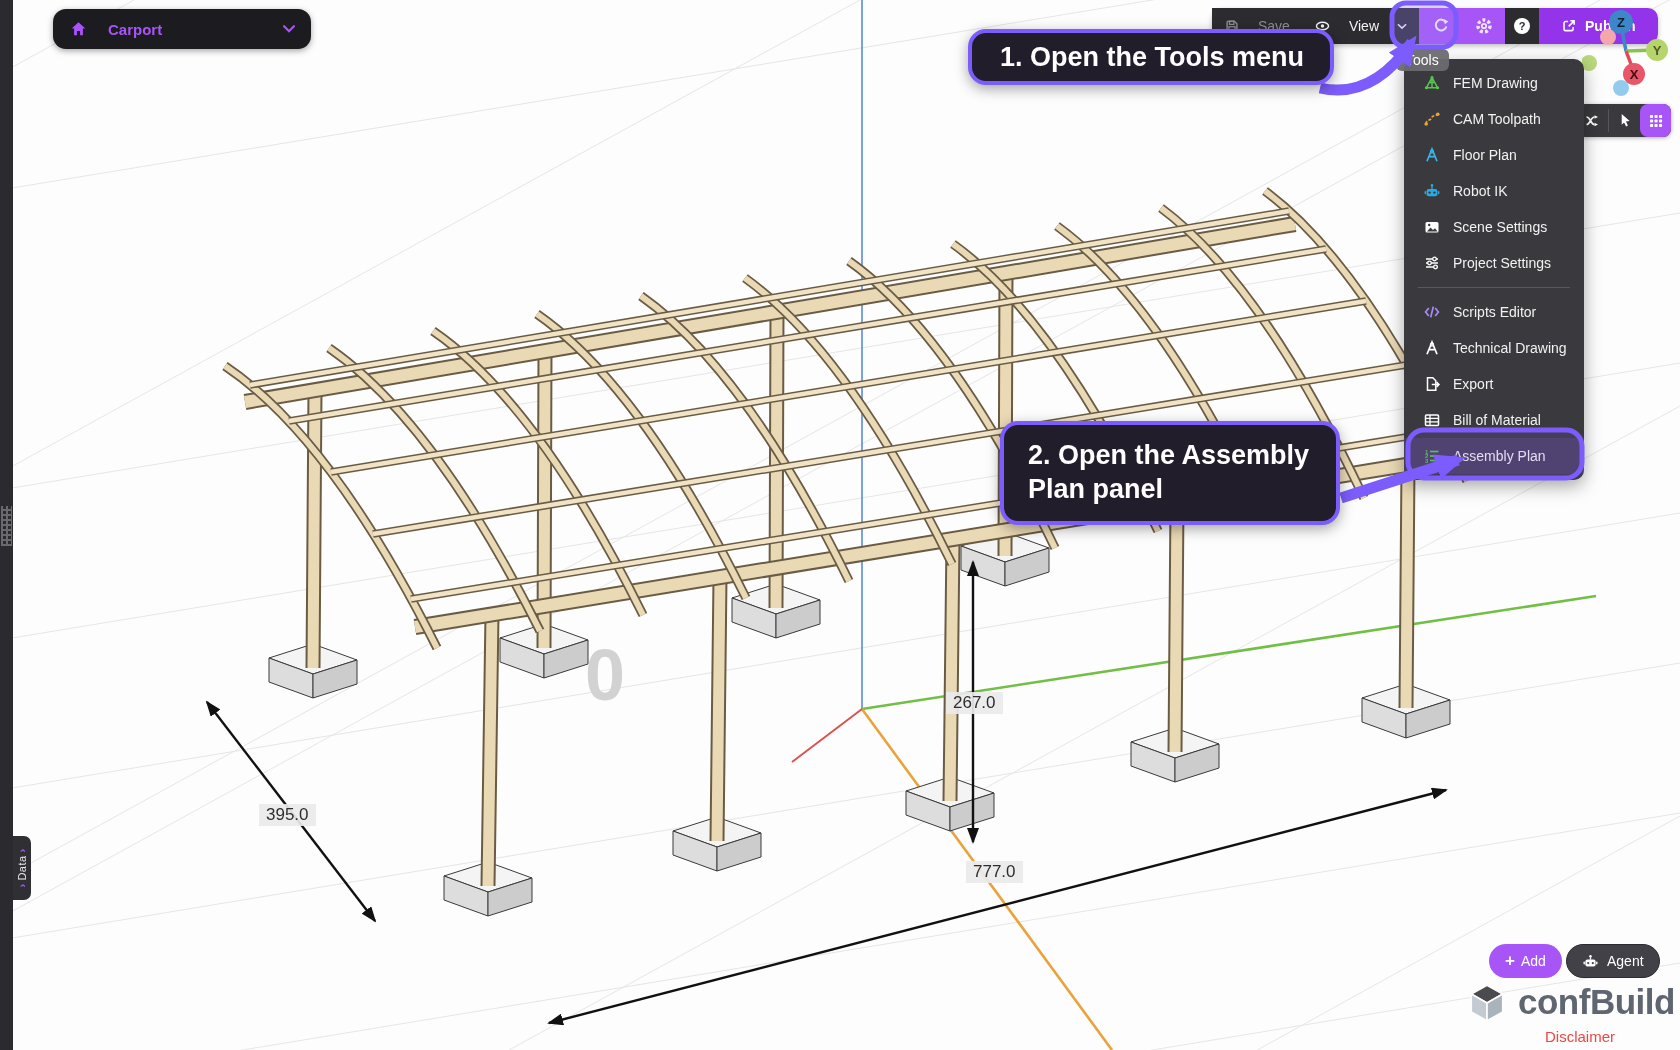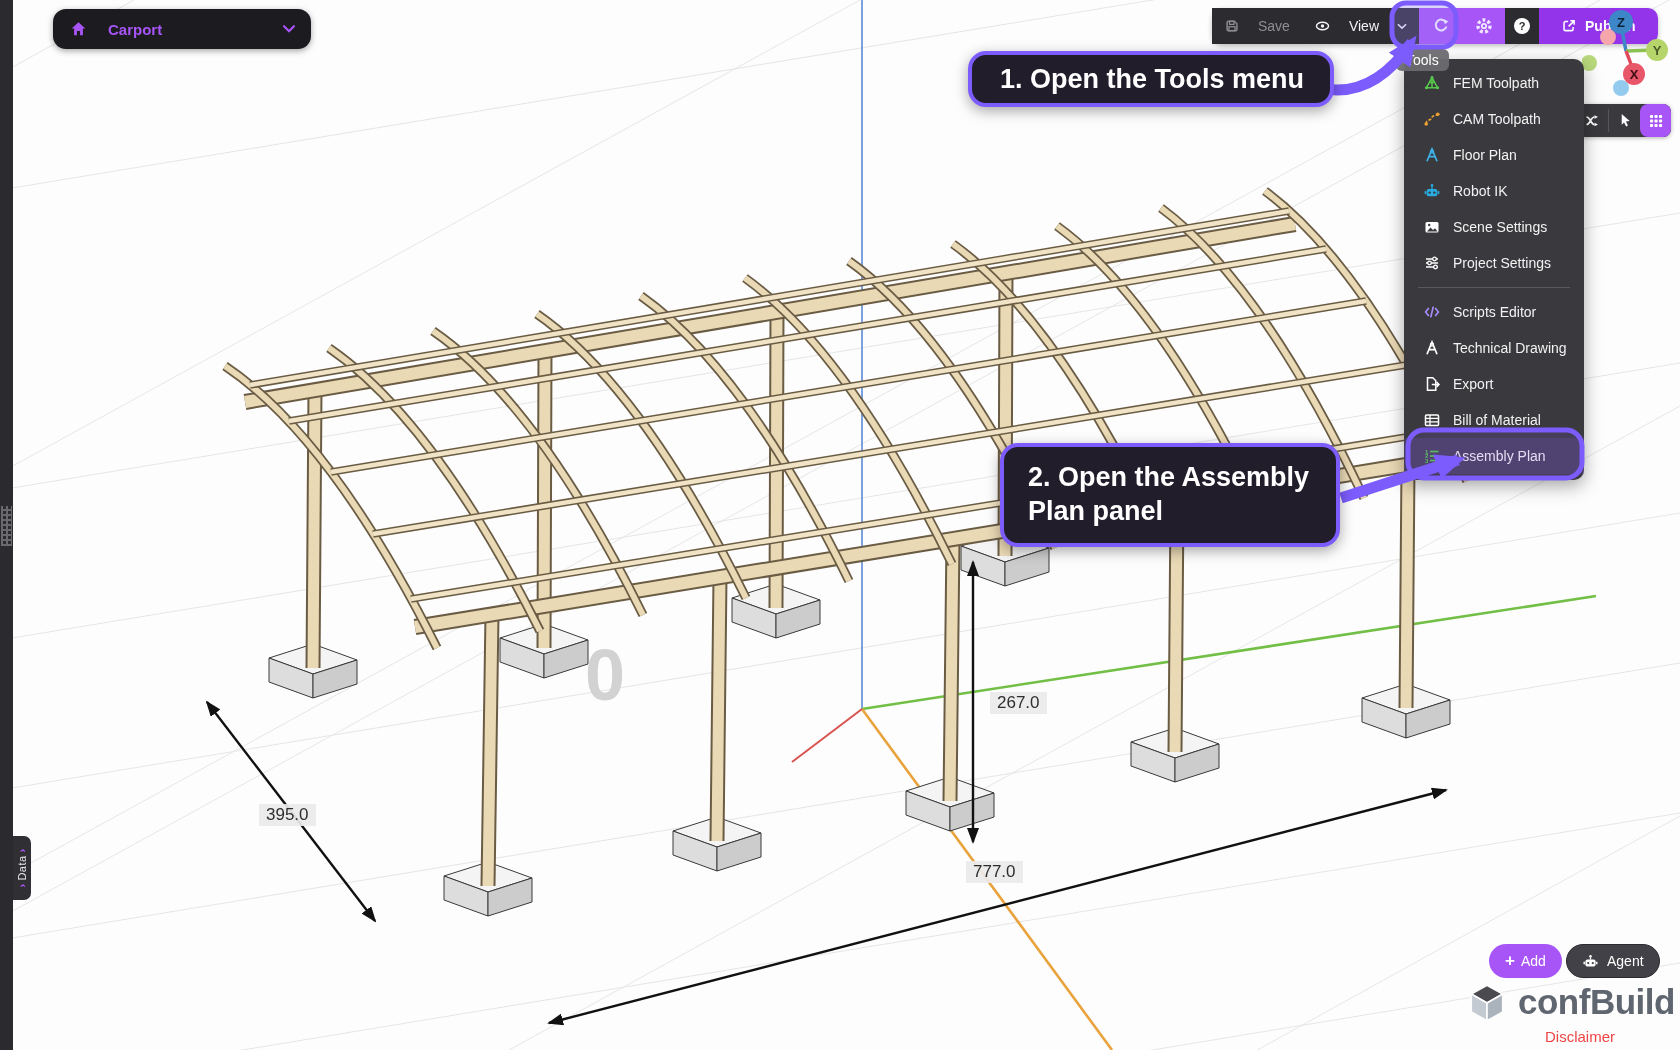--- a/index.html
+++ b/index.html
@@ -51,32 +51,32 @@
   .menu-item { height:36px; display:flex; align-items:center; gap:11px; padding-left:18px;
     color:#f2f2f2; font-size:14px; cursor:pointer; }
   .menu-item .mi-icon { width:20px; display:flex; justify-content:center; }
   .menu-sep { height:1px; background:#58585d; margin:6px 14px; }
   .menu-item.highlight { background:rgba(139,92,246,.16); }
   #tools-tooltip { left:1396px; top:49px; background:rgba(108,108,112,.95); color:#fff;
     font-size:14px; padding:3px 10px; border-radius:6px; z-index:55; }
 
   
   .callout { background:#211d2b; border:4px solid #7c5cfc; border-radius:18px; color:#fff;
-    font-weight:800; font-size:27px; z-index:70; box-shadow:0 4px 14px rgba(0,0,0,.35);margin-top:22px; }
+    font-weight:800; font-size:27px; z-index:70; box-shadow:0 4px 14px rgba(0,0,0,.35); }
   #callout-1 { left:968px; top:29px; width:366px; height:56px; display:flex; align-items:center;
     padding-left:28px; white-space:nowrap; }
   #callout-2 { left:1000px; top:421px; width:340px; height:104px; display:flex; align-items:center;
     padding:0 24px; line-height:1.25; }
   #annot-overlay { left:0; top:0; width:1680px; height:1050px; z-index:65; pointer-events:none; }
 
   
   .dim-label { background:rgba(234,234,234,.92); color:#2e2e2e; font-size:17px;
     padding:1px 7px; z-index:10; }
   #dim-width  { left:259px;  top:804px; }
-  #dim-height { left:990px;  top:692px; }
+  #dim-height { left:946px;  top:692px; }
   #dim-length { left:966px;  top:861px; }
 
   
   #data-tab { left:13px; top:836px; width:18px; height:64px; background:#2f2f34;
     border-radius:0 7px 7px 0; z-index:32; display:flex; align-items:center; justify-content:center;
     cursor:pointer; }
   #data-tab .vtext { writing-mode:vertical-rl; transform:rotate(180deg); color:#e8e8e8;
     font-size:11px; letter-spacing:.5px; display:flex; align-items:center; gap:3px; }
   #data-tab .chev { color:#a855f7; font-weight:bold; }
 
@@ -283,21 +283,21 @@
 <div class="abs" id="tools-menu">
   <div class="menu-item">
     <span class="mi-icon">
       <svg width="18" height="18" viewBox="0 0 18 18">
           <path d="M9 3.5 L14.6 13.8 H3.4 Z M9 3.5 L9 13.8 M5.7 8.6 L12.3 8.6" fill="none" stroke="#57c84d" stroke-width="1.5"></path>
           <circle cx="9" cy="3.5" r="1.5" fill="#57c84d"></circle>
           <circle cx="3.4" cy="13.8" r="1.5" fill="#57c84d"></circle>
           <circle cx="14.6" cy="13.8" r="1.5" fill="#57c84d"></circle>
         </svg>
     </span>
-    <span class="mi-label">FEM Toolpath</span>
+    <span class="mi-label">FEM Drawing</span>
   </div>
   <div class="menu-item">
     <span class="mi-icon">
       <svg width="18" height="18" viewBox="0 0 18 18">
           <path d="M3.2 14 C3.2 9 7.5 11 8.5 8 C9.5 5 12 6.5 14.8 4.2" fill="none" stroke="#f0a32e" stroke-width="1.7" stroke-dasharray="3 1.6"></path>
           <circle cx="3.2" cy="14" r="1.8" fill="#f0a32e"></circle>
           <circle cx="14.8" cy="4.2" r="1.8" fill="#f0a32e"></circle>
         </svg>
     </span>
     <span class="mi-label">CAM Toolpath</span>

